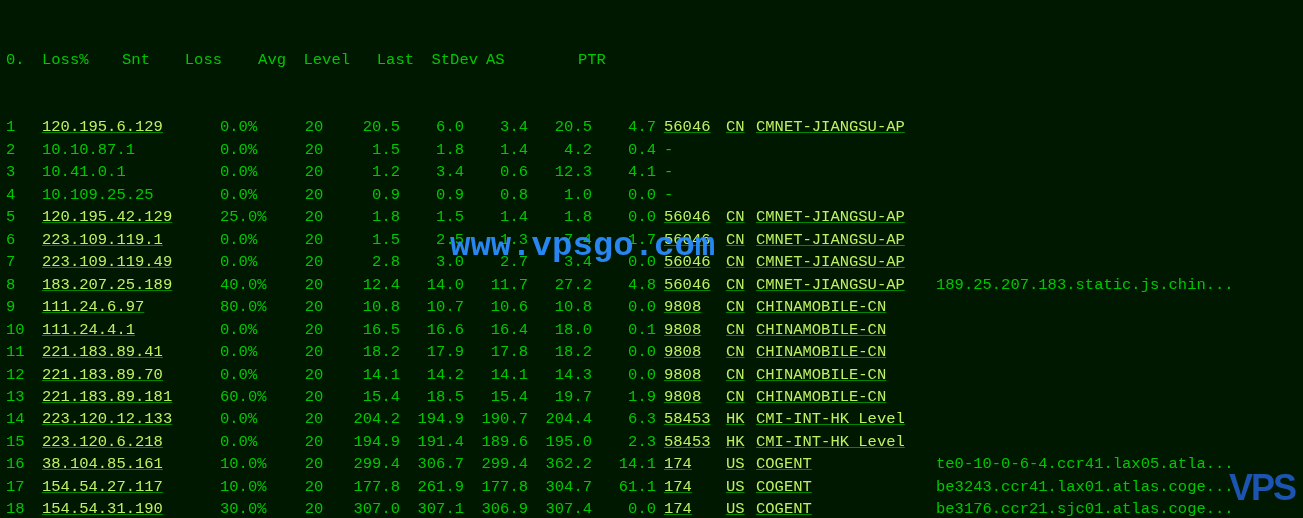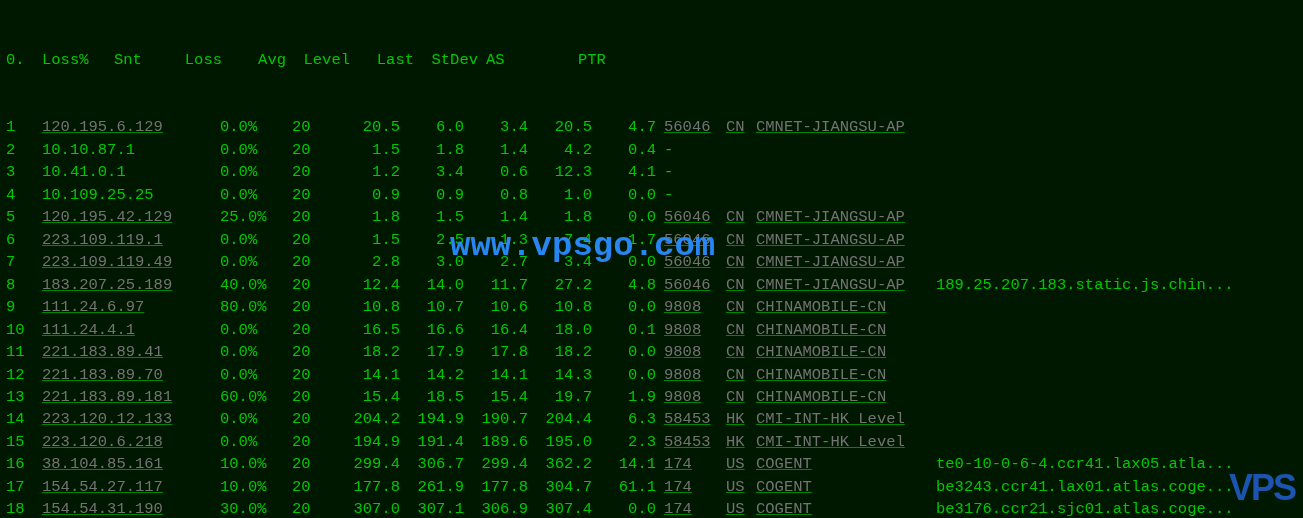--- a/index.html
+++ b/index.html
@@ -2,27 +2,27 @@
 <html><head>
 <meta charset="utf-8">
 <style>
   html,body{margin:0;padding:0;background:#001800;color:#00c800;font-family:"Courier New",monospace;font-size:15.5px;line-height:1.45;width:1303px;height:518px;overflow:hidden}
   .wrap{padding:4px 6px;white-space:pre}
   .row{display:flex}
   .c{display:inline-block}
   .hop{width:36px}
   .host{width:178px}
   .loss{width:64px;text-align:left;padding-right:8px}
-  .snt{width:44px;text-align:left;padding-right:8px}
+  .snt{width:44px;text-align:center;padding-right:8px}
   .stat{width:56px;text-align:right;padding-right:8px}
   .as{width:62px}
   .cc{width:30px}
   .name{width:180px}
   .ptr{flex:1}
-  .link{color:#737373;text-decoration:underline;text-decoration-color:#008800}
+  .link{color:#bef264;text-decoration:underline;text-decoration-color:#008800}
   .hdr{color:#00c800}
   .wm{position:absolute;top:222px;left:450px;color:#2a8cff;font-size:34px;font-weight:bold;font-family:Liberation Mono, monospace;letter-spacing:0;white-space:nowrap;opacity:.95}
   .logo{position:absolute;right:8px;bottom:4px;color:#2060d0;font-weight:700;font-size:36px;font-family:Arial,sans-serif;letter-spacing:-2px;opacity:.85}
 </style>
 </head>
 <body>
 <div class="wrap">
   <div class="row hdr">
     <span class="c hop">0.</span>
     <span class="c loss">Loss%</span>

